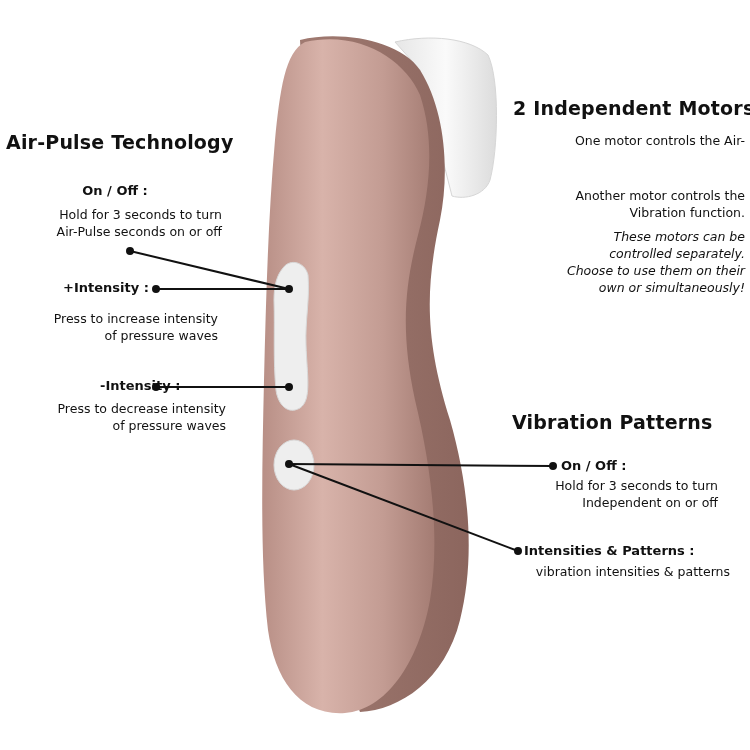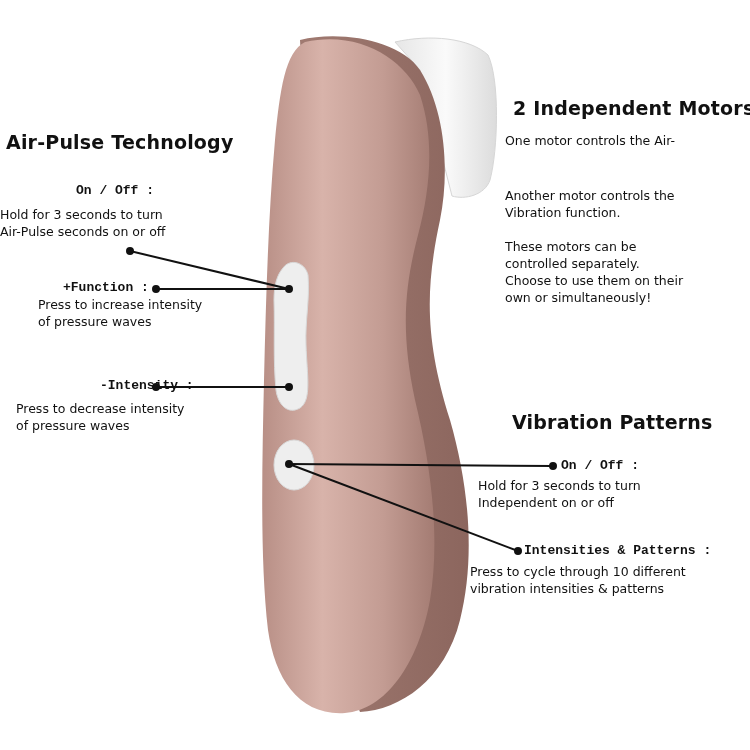--- a/index.html
+++ b/index.html
@@ -1,21 +1,21 @@
 <!DOCTYPE html>
 <html><head>
 <meta charset="utf-8">
 <style>
   html, body { margin:0; padding:0; background:#ffffff; }
   body { width:750px; height:750px; position:relative; overflow:hidden;
          font-family:"DejaVu Sans", sans-serif; color:#111; }
   .abs { position:absolute; }
   .h1 { font-weight:bold; font-size:19px; letter-spacing:0.2px; white-space:nowrap; }
-  .label { font-weight:bold; font-size:13px; white-space:nowrap;font-family:Liberation Mono, monospace; }
-  .desc { font-size:12.5px; line-height:17px; text-align:left; }
+  .label { font-weight:bold; font-size:13px; white-space:nowrap; }
+  .desc { font-size:12.5px; line-height:17px; text-align:right; }
   .center { text-align:center; }
   svg.device { position:absolute; left:0; top:0; }
 </style>
 </head>
 <body>
 
 <svg class="device" width="750" height="750" viewBox="0 0 750 750">
   <defs>
     <linearGradient id="bodyGrad" x1="0" x2="1" y1="0" y2="0">
       <stop offset="0" stop-color="#b88f86"></stop>
@@ -62,52 +62,51 @@
 </svg>
 
 <div class="abs h1" style="left:6px; top:131px;">Air-Pulse Technology</div>
 
 <div class="abs label center" style="left:40px; top:183px; width:150px;">On / Off :</div>
 <div class="abs desc" style="left:0px; top:206px; width:222px;">
   <div>Hold for 3 seconds to turn</div>
   <div>Air-Pulse seconds on or off</div>
 </div>
 
-<div class="abs label" style="left:63px; top:280px;">+Function :</div>
-<div class="abs desc" style="left:0px; top:296px; width:218px;margin-left:38px;">
+<div class="abs label" style="left:63px; top:280px;">+Intensity :</div>
+<div class="abs desc" style="left:0px; top:310px; width:218px;">
   <div>Press to increase intensity</div>
   <div>of pressure waves</div>
 </div>
 
 <div class="abs label" style="left:64px; top:378px;margin-left:36px;">-Intensity :</div>
 <div class="abs desc" style="left:0px; top:400px; width:210px;padding-left:16px;">
   <div>Press to decrease intensity</div>
   <div>of pressure waves</div>
 </div>
 
 <div class="abs h1" style="left:513px; top:97px;">2 Independent Motors</div>
 <div class="abs desc" style="left:505px; top:132px; width:240px;">
   <div>One motor controls the Air-</div>
 </div>
 <div class="abs desc" style="left:505px; top:187px; width:240px;">
   <div>Another motor controls the</div>
   <div>Vibration function.</div>
 </div>
-<div class="abs desc" style="left:505px; top:238px; width:240px;">
+<div class="abs desc" style="left:505px; top:228px; width:240px;font-style:italic;">
   <div>These motors can be</div>
   <div>controlled separately.</div>
   <div>Choose to use them on their</div>
   <div>own or simultaneously!</div>
 </div>
 
 <div class="abs h1" style="left:512px; top:411px;">Vibration Patterns</div>
 
 <div class="abs label" style="left:561px; top:458px;">On / Off :</div>
 <div class="abs desc" style="left:478px; top:477px; width:240px;">
   <div>Hold for 3 seconds to turn</div>
   <div>Independent on or off</div>
 </div>
 
 <div class="abs label" style="left:524px; top:543px;">Intensities &amp; Patterns :</div>
 <div class="abs desc" style="left:470px; top:563px; width:260px;">
-  <div>Press to cycle through 10 different</div>
   <div>vibration intensities &amp; patterns</div>
 </div>
 
 </body></html>

